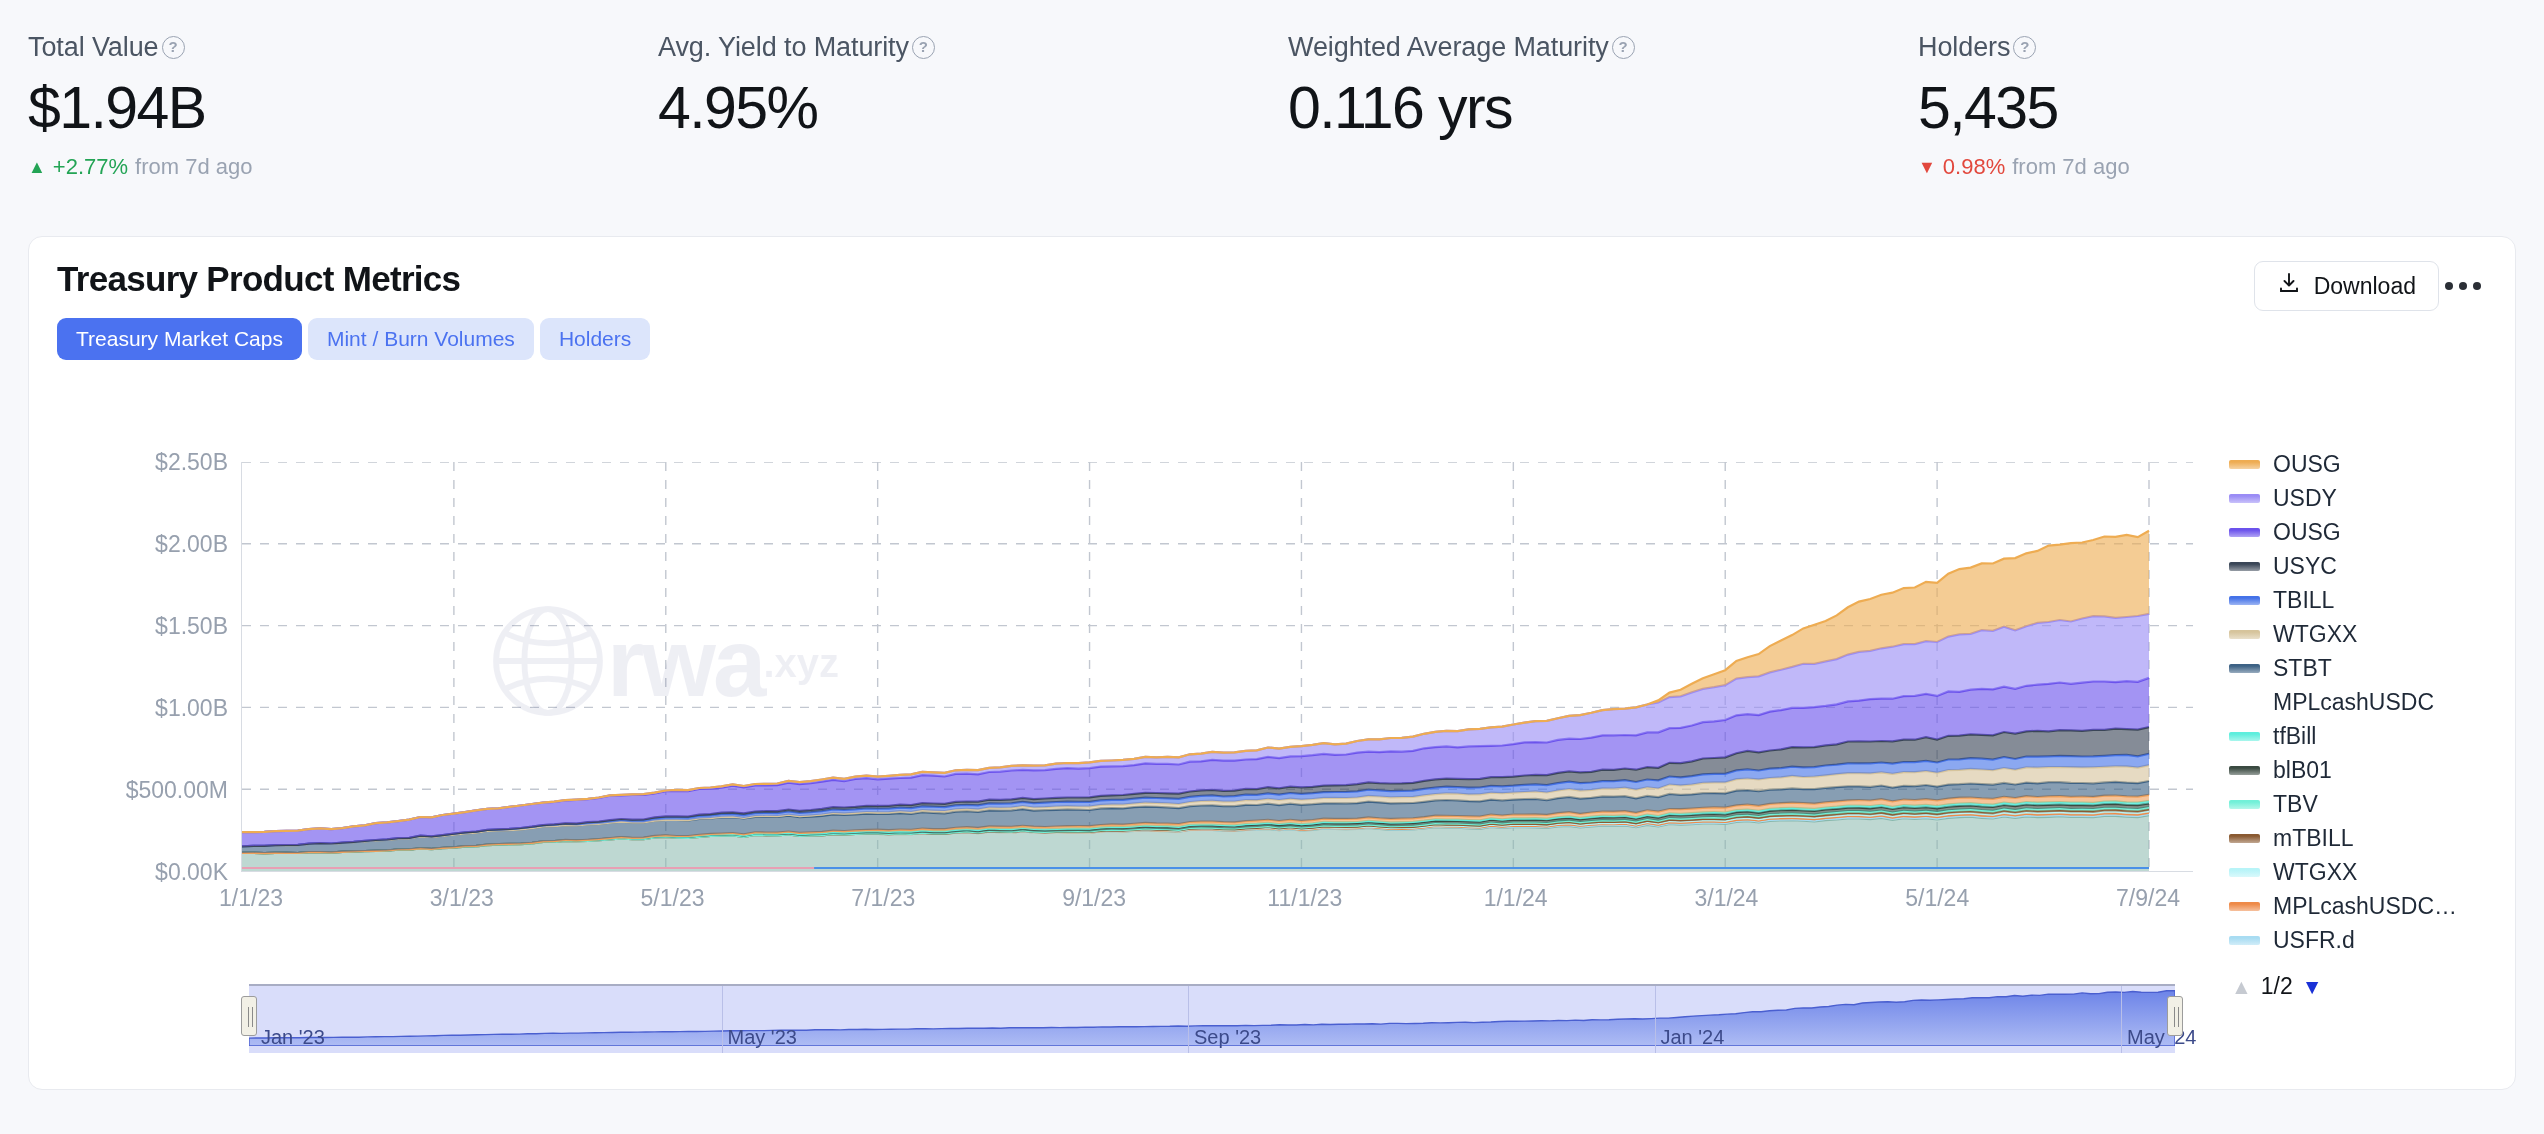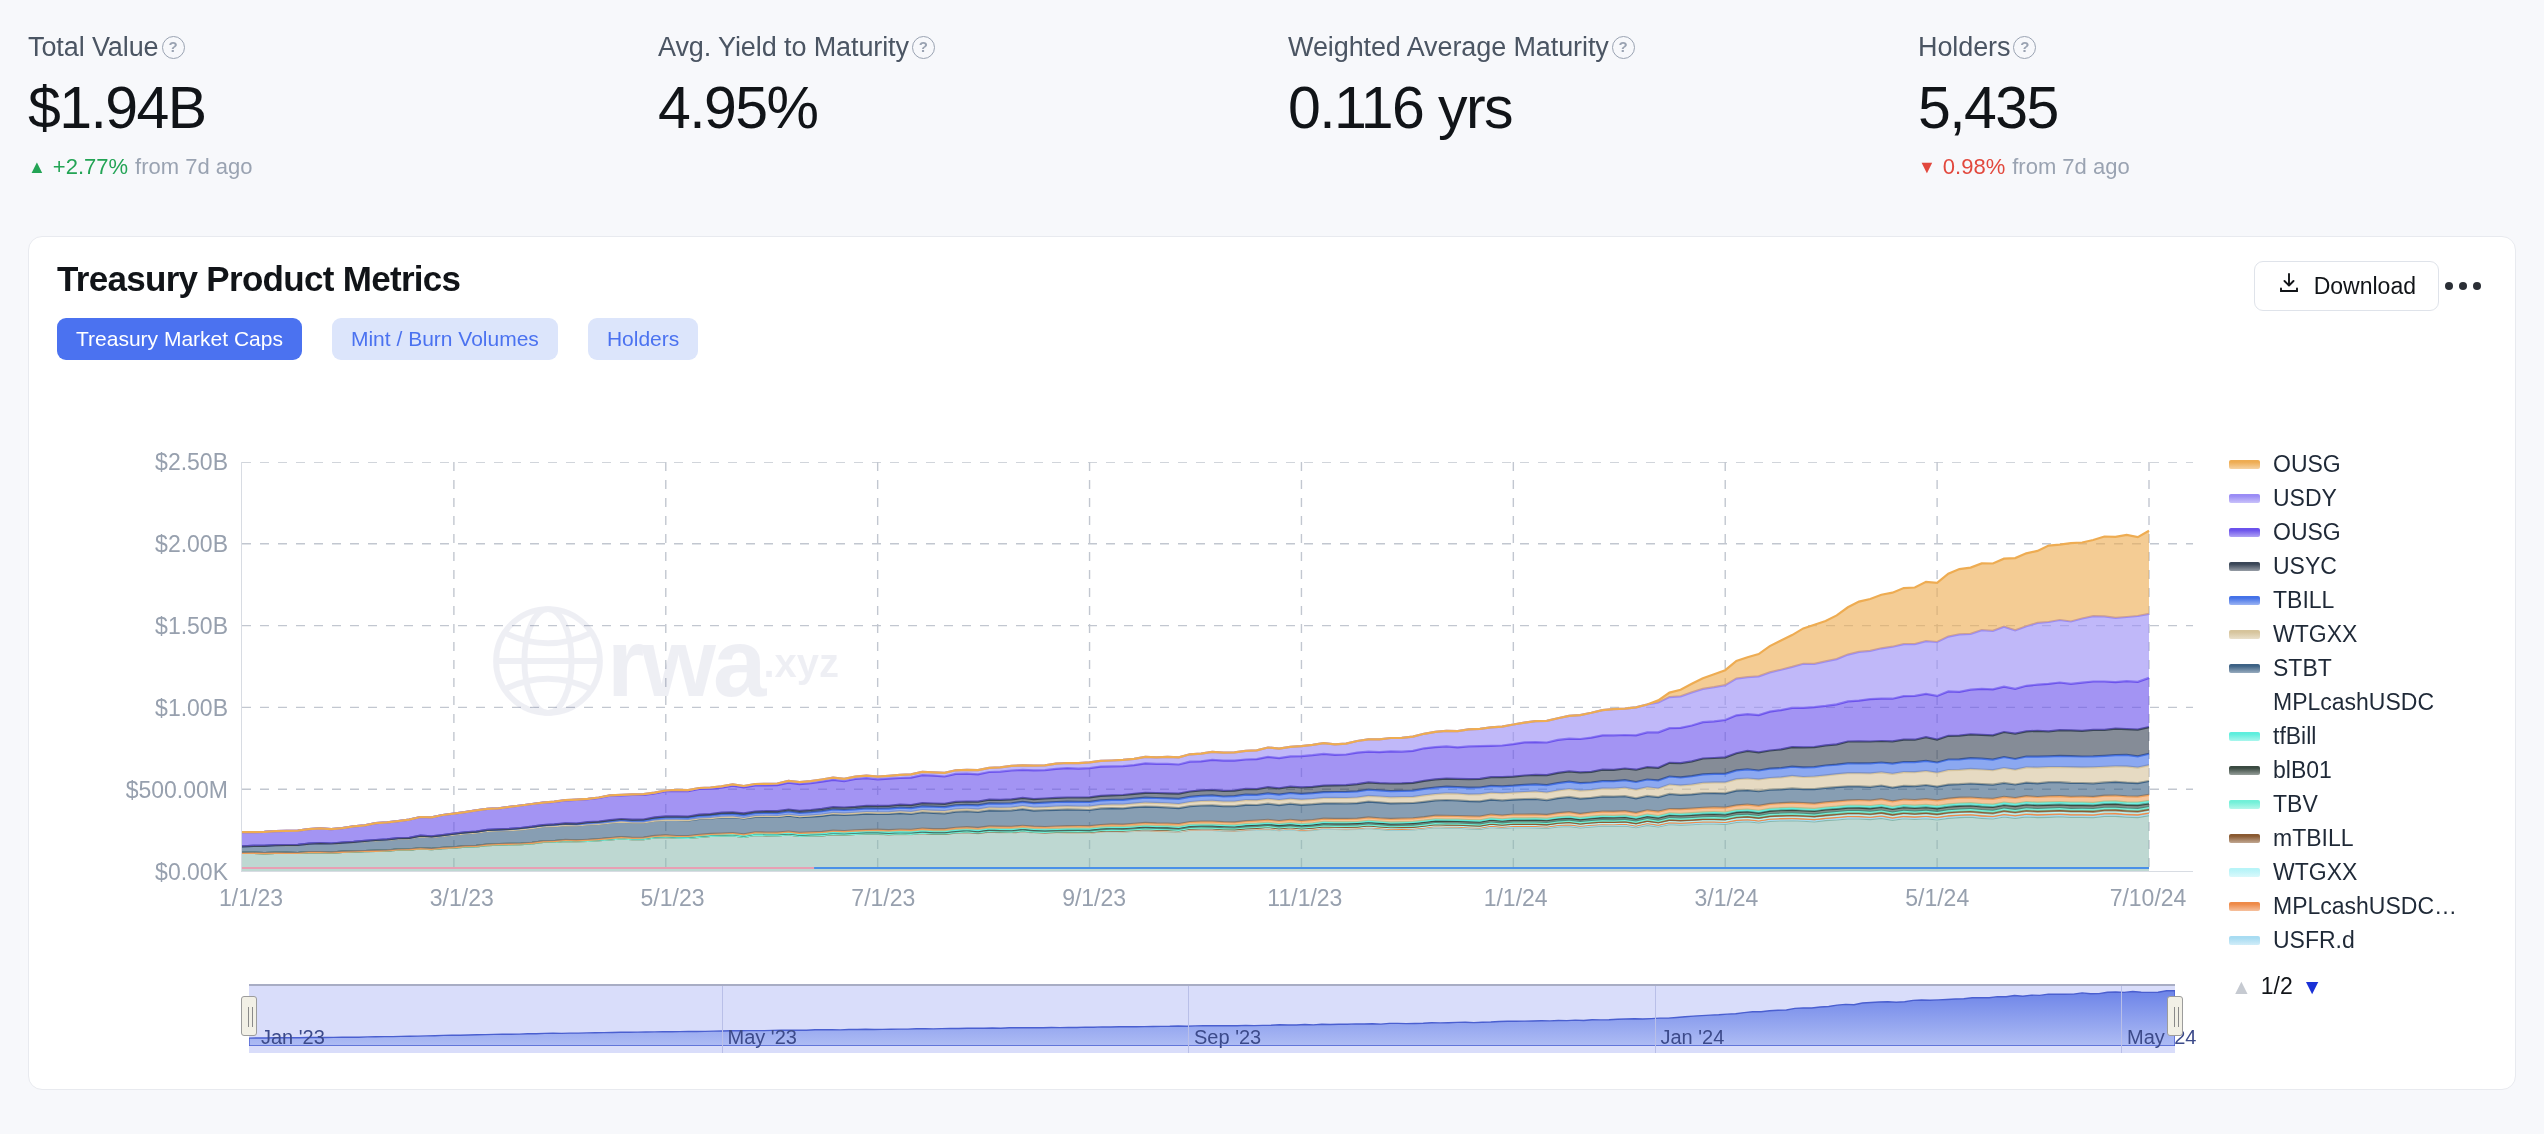--- a/index.html
+++ b/index.html
@@ -85,21 +85,21 @@
     padding: 22px 28px 0 28px;
   }
   .card-title {
     font-size: 35px;
     font-weight: 700;
     color: #111418;
     letter-spacing: -0.7px;
   }
   .tabs {
     display: flex;
-    gap: 30px;
+    gap: 6px;
     margin-top: 19px;
   }
   .tab {
     border-radius: 9px;
     font-size: 21px;
     padding: 9px 19px;
     cursor: pointer;
     white-space: nowrap;
   }
   .tab.active { background: #4b72f0; color: #ffffff; }
@@ -477,21 +477,21 @@
     <div class="xlabels" id="xlabels">
         <div class="xlab" style="left: 10px;">1/1/23</div>
         <div class="xlab" style="left: 220.778px;">3/1/23</div>
         <div class="xlab" style="left: 431.556px;">5/1/23</div>
         <div class="xlab" style="left: 642.333px;">7/1/23</div>
         <div class="xlab" style="left: 853.111px; text-align: right;">9/1/23</div>
         <div class="xlab" style="left: 1063.89px;">11/1/23</div>
         <div class="xlab" style="left: 1274.67px;">1/1/24</div>
         <div class="xlab" style="left: 1485.44px;">3/1/24</div>
         <div class="xlab" style="left: 1696.22px;">5/1/24</div>
-        <div class="xlab" style="left: 1907px;">7/10/24</div>
+        <div class="xlab" style="left: 1907px;">7/9/24</div>
       </div>
 
     <div class="legend" id="legend">
         <div class="lg-item">
           <span class="lg-swatch" style="background: linear-gradient(rgb(238, 172, 82), rgba(238, 172, 82, 0.533)); border-top: 2px solid rgb(238, 172, 82);"></span>
           <span class="lg-text">OUSG</span>
         </div>
         <div class="lg-item">
           <span class="lg-swatch" style="background: linear-gradient(rgb(154, 140, 245), rgba(154, 140, 245, 0.533)); border-top: 2px solid rgb(154, 140, 245);"></span>
           <span class="lg-text">USDY</span>

